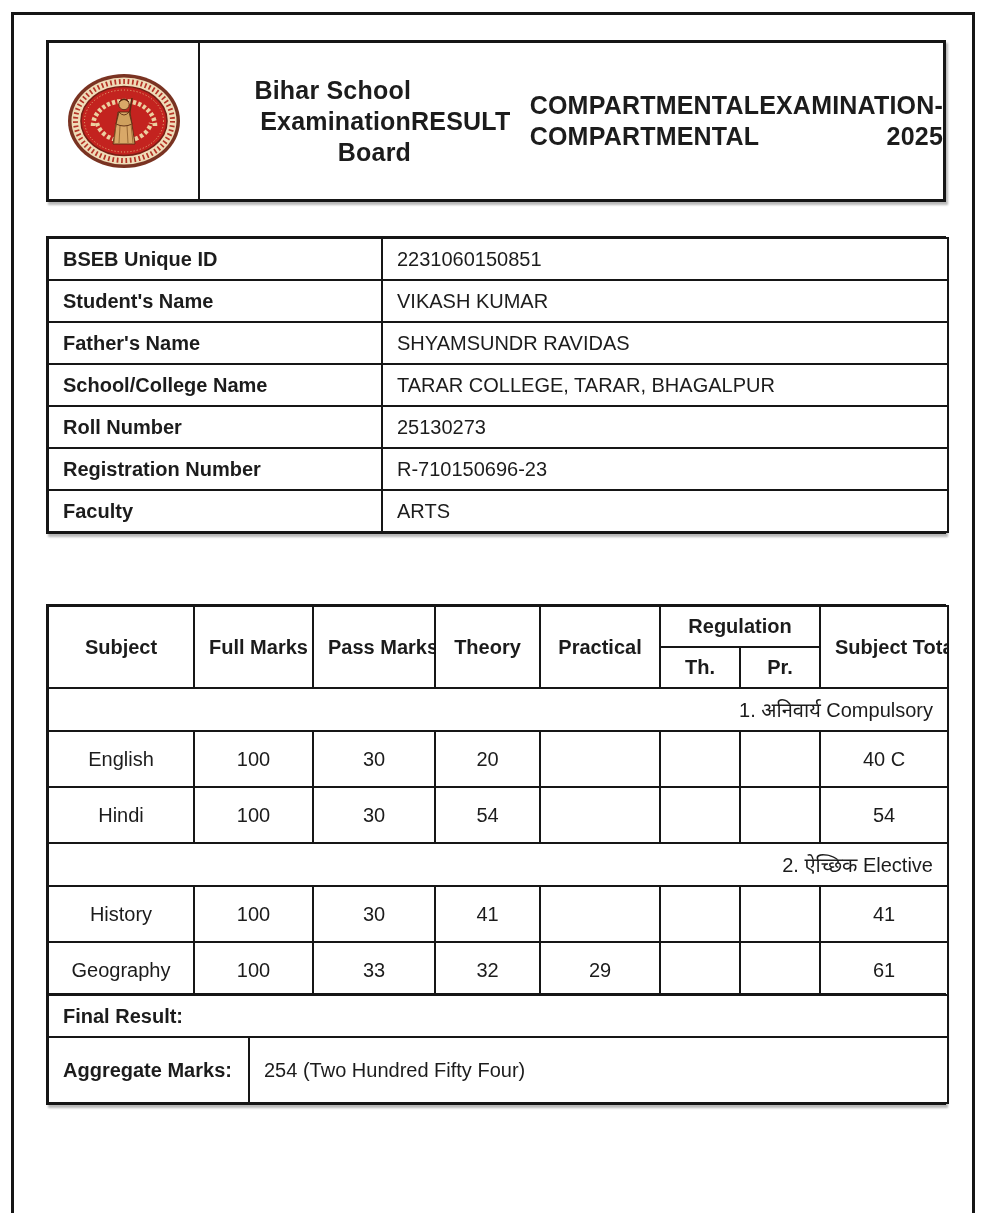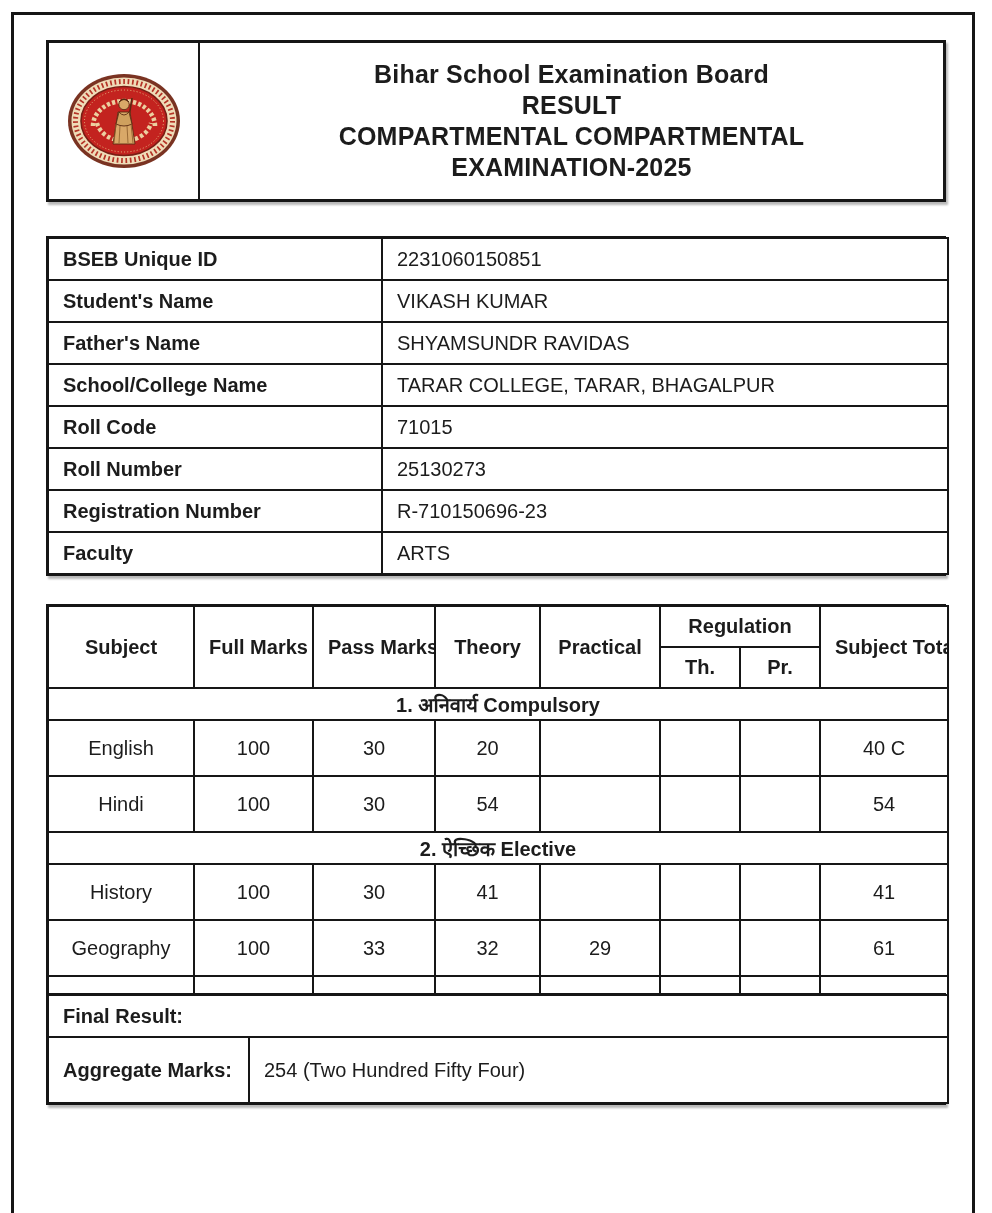--- a/index.html
+++ b/index.html
@@ -42,21 +42,20 @@
     width: 151px;
     border-right: 2px solid #161616;
     display: flex;
     align-items: center;
     justify-content: center;
     box-sizing: border-box;
   }
   .title-cell {
     flex: 1;
     display: flex;
-    flex-direction: column;
     align-items: center;
     justify-content: center;
     text-align: right;
     border-radius: 14px;
   }
   .title-line {
     font-size: 25px;
     font-weight: bold;
     line-height: 31px;
     letter-spacing: 0.2px;
@@ -95,23 +94,23 @@
     padding: 2px 4px;
     white-space: normal;
   }
   .marks-box th.sub { height: 41px; }
   .marks-box td.cell {
     text-align: center;
     height: 56px;
     font-weight: normal;
   }
   .marks-box td.section {
-    font-weight: bold;
-    text-align: center;
-    height: 32px;
+    font-weight: normal;
+    text-align: right;
+    height: 43px;
     font-size: 20px;
   }
   
   .final-box { top: 993px; }
   .final-box td { font-size: 20px; }
   .final-box td.title-row { height: 42px; font-weight: bold; }
   .final-box td.agg { height: 66px; white-space: normal; line-height: 24px; }
   .final-box td.rd { height: 42px; }
 </style>
 </head>
@@ -167,24 +166,20 @@
       </tr>
       <tr>
         <td class="lbl">Father's Name</td>
         <td class="val">SHYAMSUNDR RAVIDAS</td>
       </tr>
       <tr>
         <td class="lbl">School/College Name</td>
         <td class="val">TARAR COLLEGE, TARAR, BHAGALPUR</td>
       </tr>
       <tr>
-        <td class="lbl">Roll Code</td>
-        <td class="val">71015</td>
-      </tr>
-      <tr>
         <td class="lbl">Roll Number</td>
         <td class="val">25130273</td>
       </tr>
       <tr>
         <td class="lbl">Registration Number</td>
         <td class="val">R-710150696-23</td>
       </tr>
       <tr>
         <td class="lbl">Faculty</td>
         <td class="val">ARTS</td>

